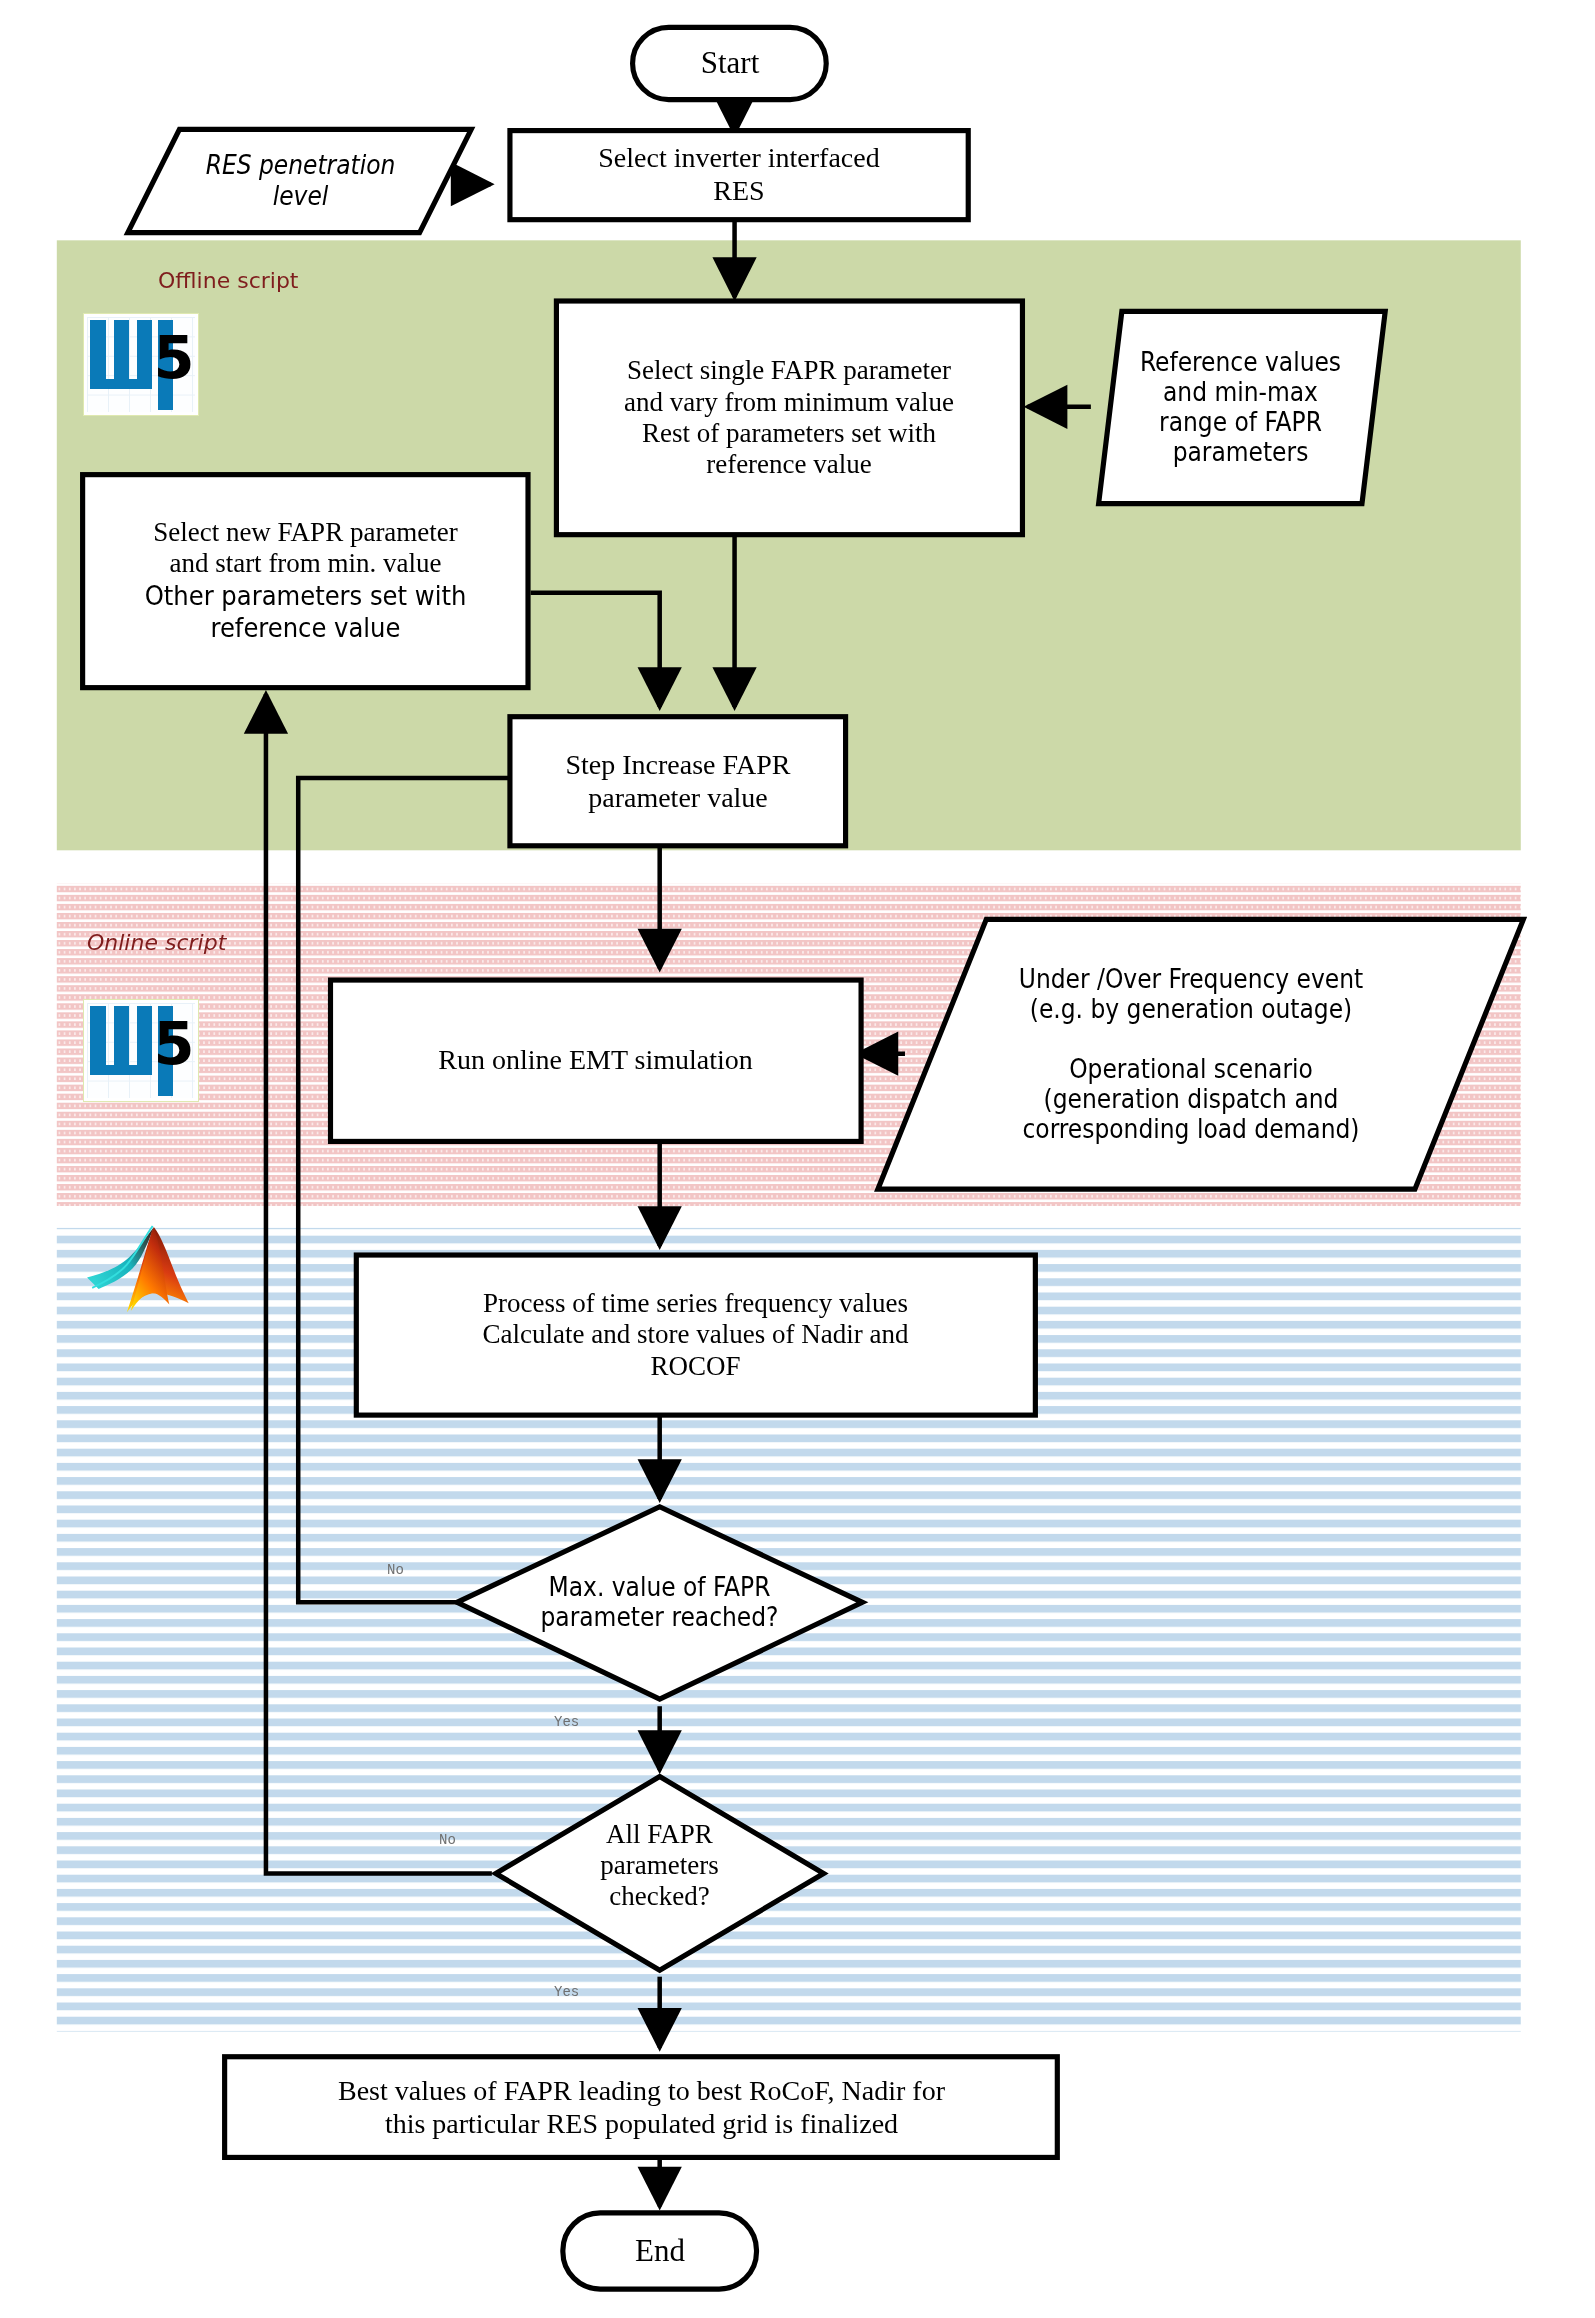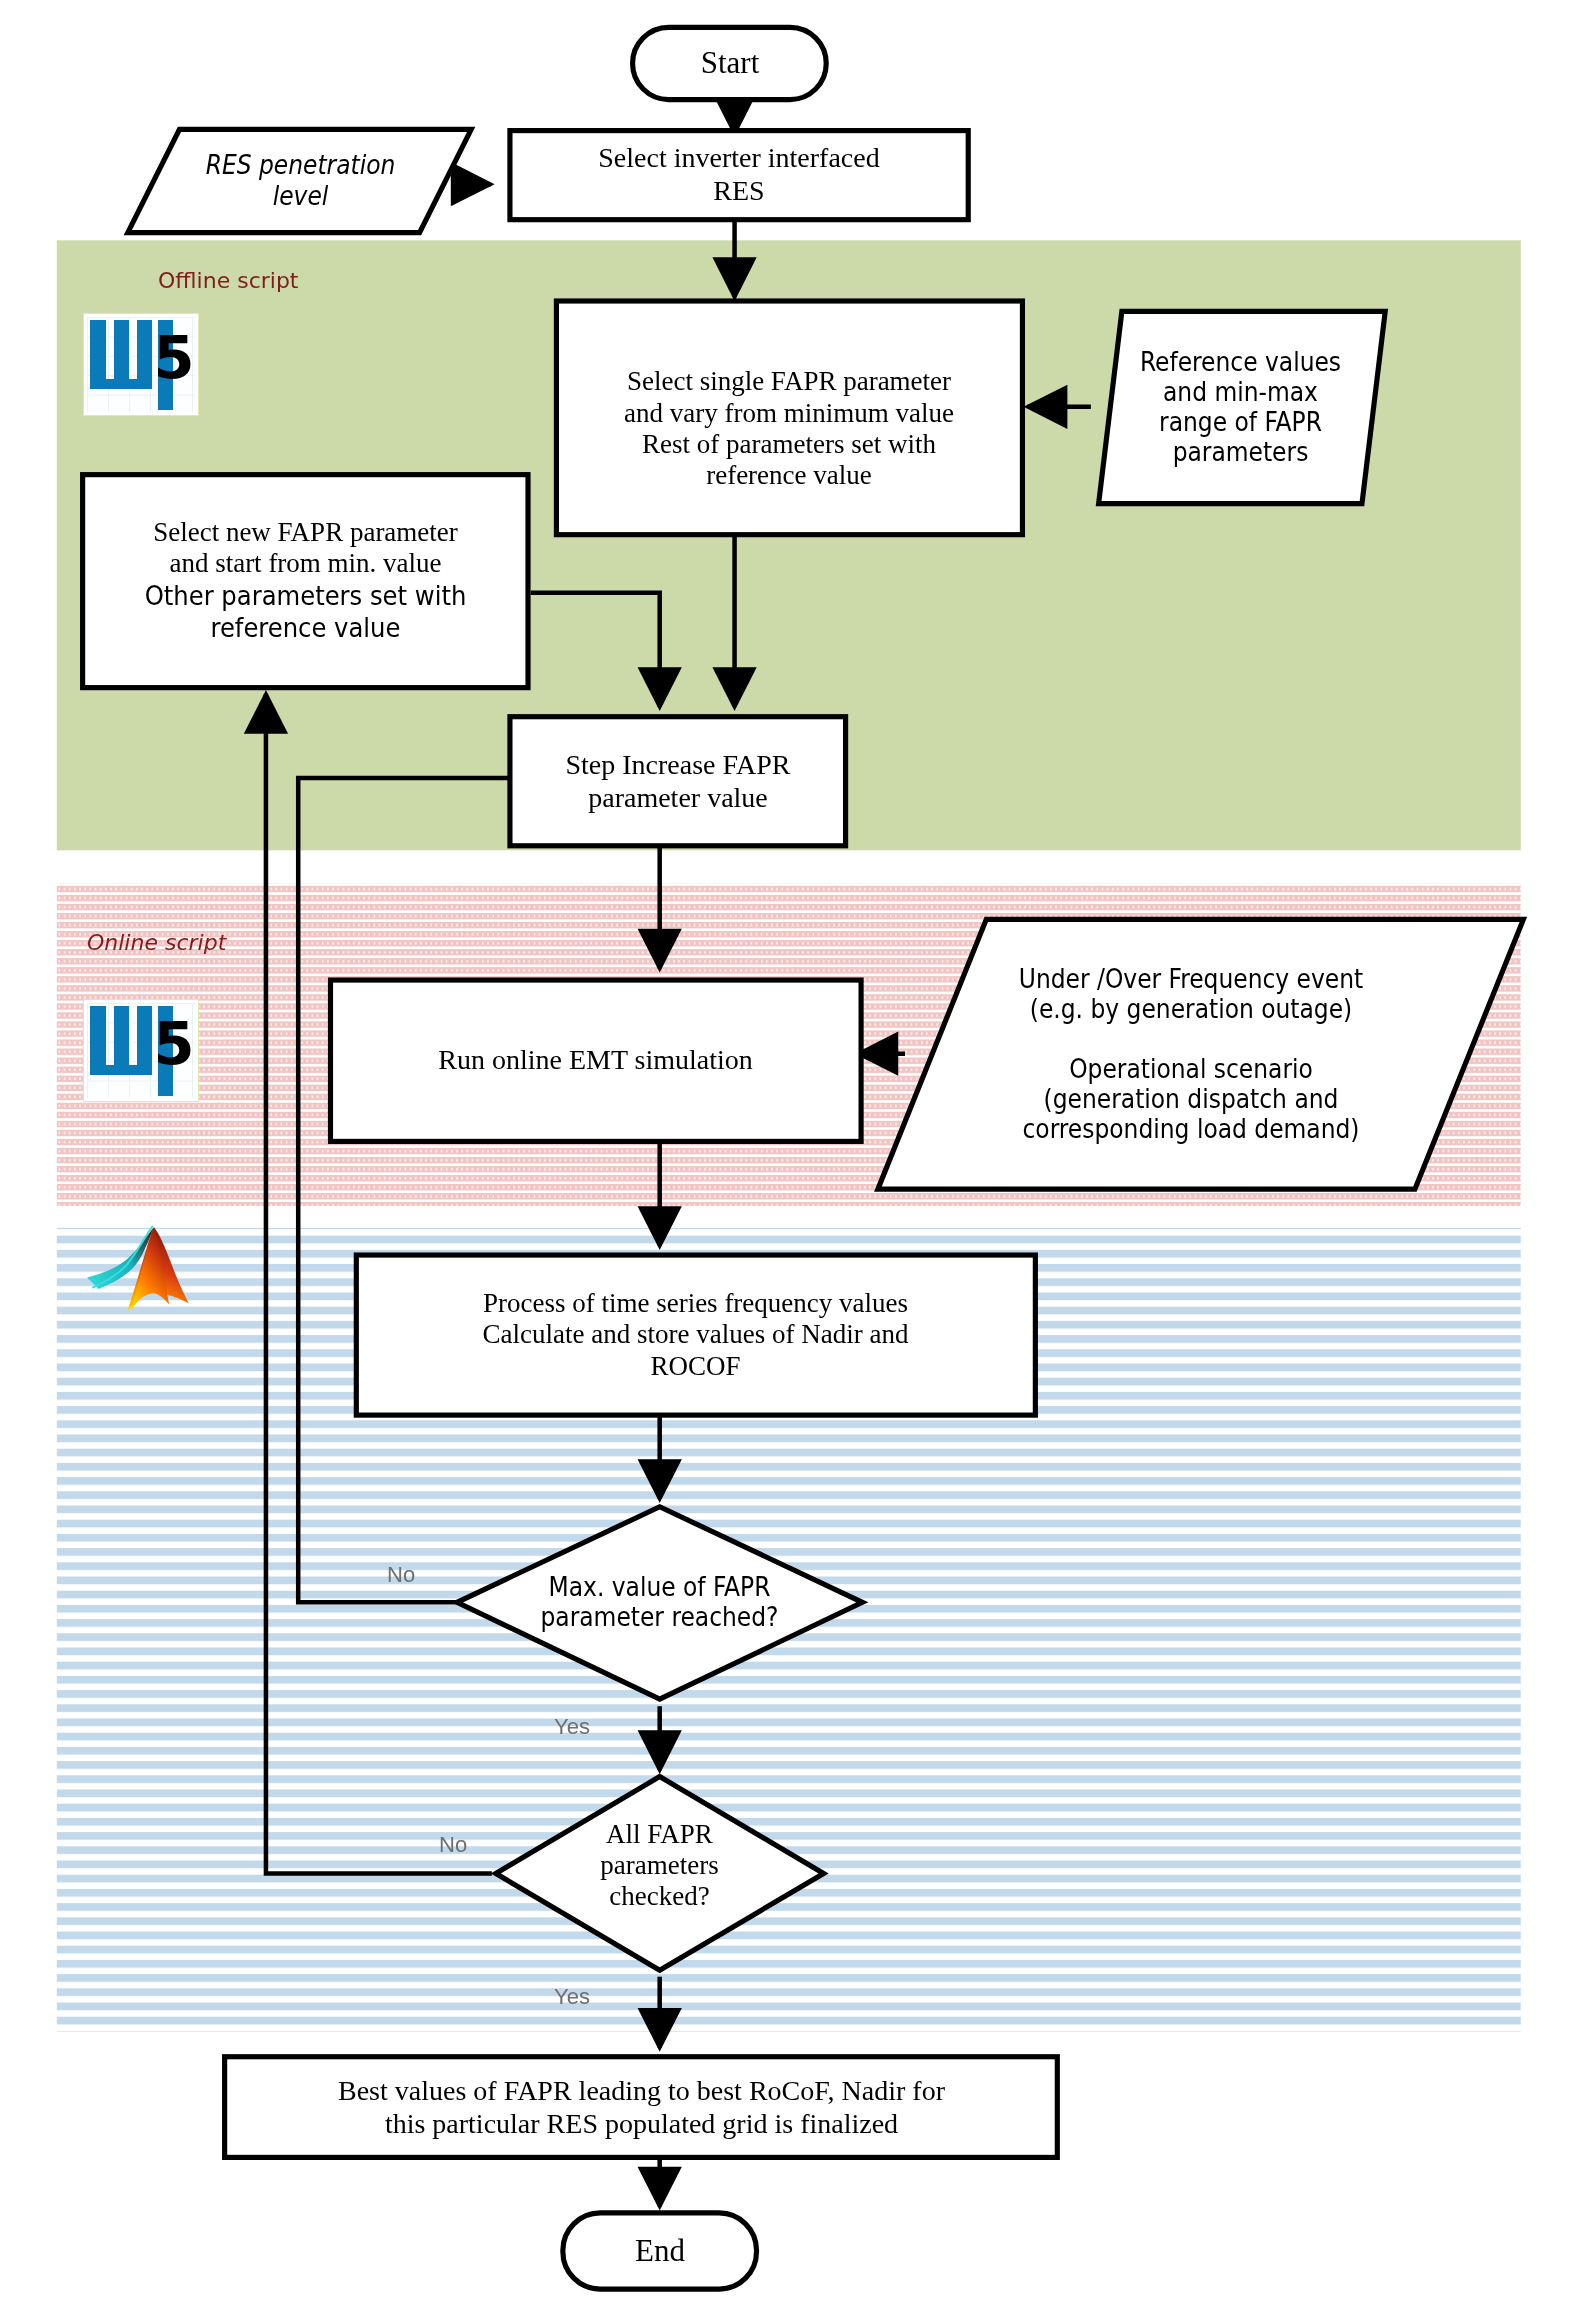--- a/index.html
+++ b/index.html
@@ -24,22 +24,22 @@
   .pf-bar{position:absolute;background:#0a7ab8;}
   .pf-five{position:absolute;font-family:"DejaVu Sans",sans-serif;
            font-weight:bold;font-size:59px;color:#000;line-height:1;}
 
   
   .nodetext{position:absolute;display:flex;align-items:center;justify-content:center;
             text-align:center;color:#000;line-height:1.16;
             font-family:"Liberation Serif",serif;}
   .nt-32{font-size:26px;}
   .nt-sans{font-family:"DejaVu Sans Condensed","DejaVu Sans",sans-serif;}
-  .edge-label{position:absolute;font-family:Liberation Sans, sans-serif;
-              font-size:22px;color:#6f6f6f;white-space:nowrap;}
+  .edge-label{position:absolute;font-family:Liberation Mono, monospace;
+              font-size:14px;color:#6f6f6f;white-space:nowrap;}
 </style>
 </head>
 <body>
 
 <div id="stage">
 
   <svg id="flow" viewBox="0 0 2471 3592">
     <defs>
       <pattern id="hlines-pink" width="8" height="14" patternUnits="userSpaceOnUse">
         <rect x="0" y="0" width="8" height="14" fill="#ffffff"></rect>
@@ -186,21 +186,21 @@
   <div class="nodetext nt-32" style="left:633px;top:27px;width:194px;height:72px;font-size:31px;">Start</div>
 
   <div class="nodetext nt-sans" style="left:136px;top:129px;width:329px;height:103px;font-size:26px;font-style:italic;">
     <span><span>RES penetration</span><br><span>level</span></span>
   </div>
 
   <div class="nodetext nt-32" style="left:510px;top:130px;width:458px;height:89px;font-size:28px;">
     <span><span>Select inverter interfaced</span><br><span>RES</span></span>
   </div>
 
-  <div class="nodetext nt-32" style="left:556px;top:312px;width:466px;height:234px;font-size:27px;">
+  <div class="nodetext nt-32" style="left:556px;top:301px;width:466px;height:234px;font-size:27px;">
     <span><span>Select single FAPR parameter</span><br>
           <span>and vary from minimum  value</span><br>
           <span>Rest of parameters set with</span><br>
           <span>reference value</span></span>
   </div>
 
   <div class="nodetext nt-sans" style="left:1105px;top:311px;width:271px;height:192px;font-size:26px;">
     <span><span>Reference values</span><br>
           <span>and min-max</span><br>
           <span>range of FAPR</span><br>

